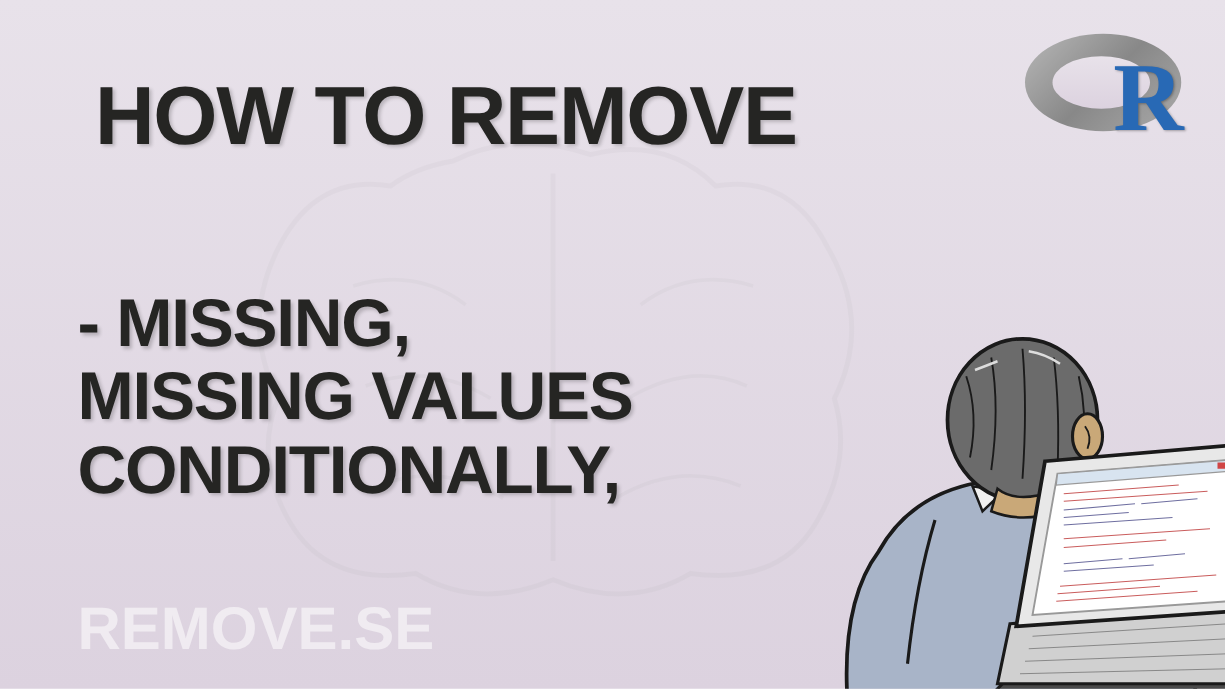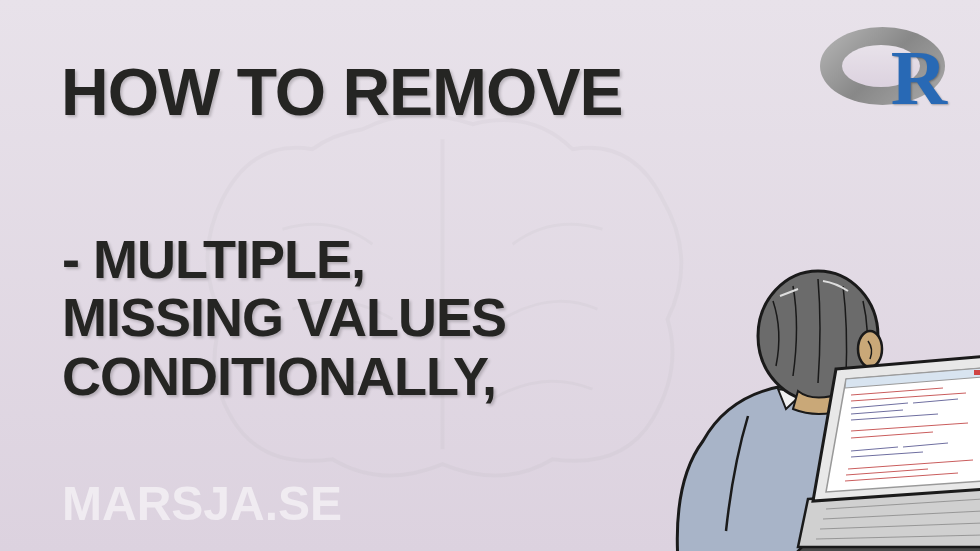--- a/index.html
+++ b/index.html
@@ -54,21 +54,21 @@
       font-weight: 900;
       font-size: 78px;
       color: #2869b5;
       top: 8px;
       right: 3px;
       text-shadow: 1px 1px 2px rgba(0,0,0,0.3);
     }
     .main-title {
       position: absolute;
       top: 58px;
-      left: 61px;
+      left: 76px;
       font-size: 66px;
       font-weight: 900;
       color: #252523;
       letter-spacing: -1px;
       line-height: 1.05;
       font-family: 'Arial Black', Arial, sans-serif;
       text-shadow: 2px 2px 3px rgba(0,0,0,0.2);
     }
     .subtitle {
       position: absolute;
@@ -114,26 +114,26 @@
   <div class="r-logo-ring"></div>
   <div class="r-logo-ring-inner"></div>
   <div class="r-logo-letter">R</div>
 </div>
 
 <div class="main-title">
   <div>HOW TO REMOVE</div>
 </div>
 
 <div class="subtitle">
-  <div>- MULTIPLE,</div>
+  <div>- MISSING,</div>
   <div>MISSING VALUES</div>
   <div>CONDITIONALLY,</div>
 </div>
 
-<div class="site-name">MARSJA.SE</div>
+<div class="site-name">REMOVE.SE</div>
 
 <div class="person-laptop">
   <svg width="340" height="320" viewBox="0 0 340 320">
 
     <path d="M 30 320 Q 25 240 55 200 Q 80 155 135 145 L 195 145 Q 260 155 285 205 Q 310 250 308 320 Z" fill="#a8b4c8" stroke="#1a1a1a" stroke-width="3"></path>
 
     <path d="M 100 175 Q 85 225 78 290" fill="none" stroke="#1a1a1a" stroke-width="2.5"></path>
 
     <path d="M 130 148 L 138 168 L 155 152 Z" fill="#f0f0f0" stroke="#1a1a1a" stroke-width="2"></path>
 

